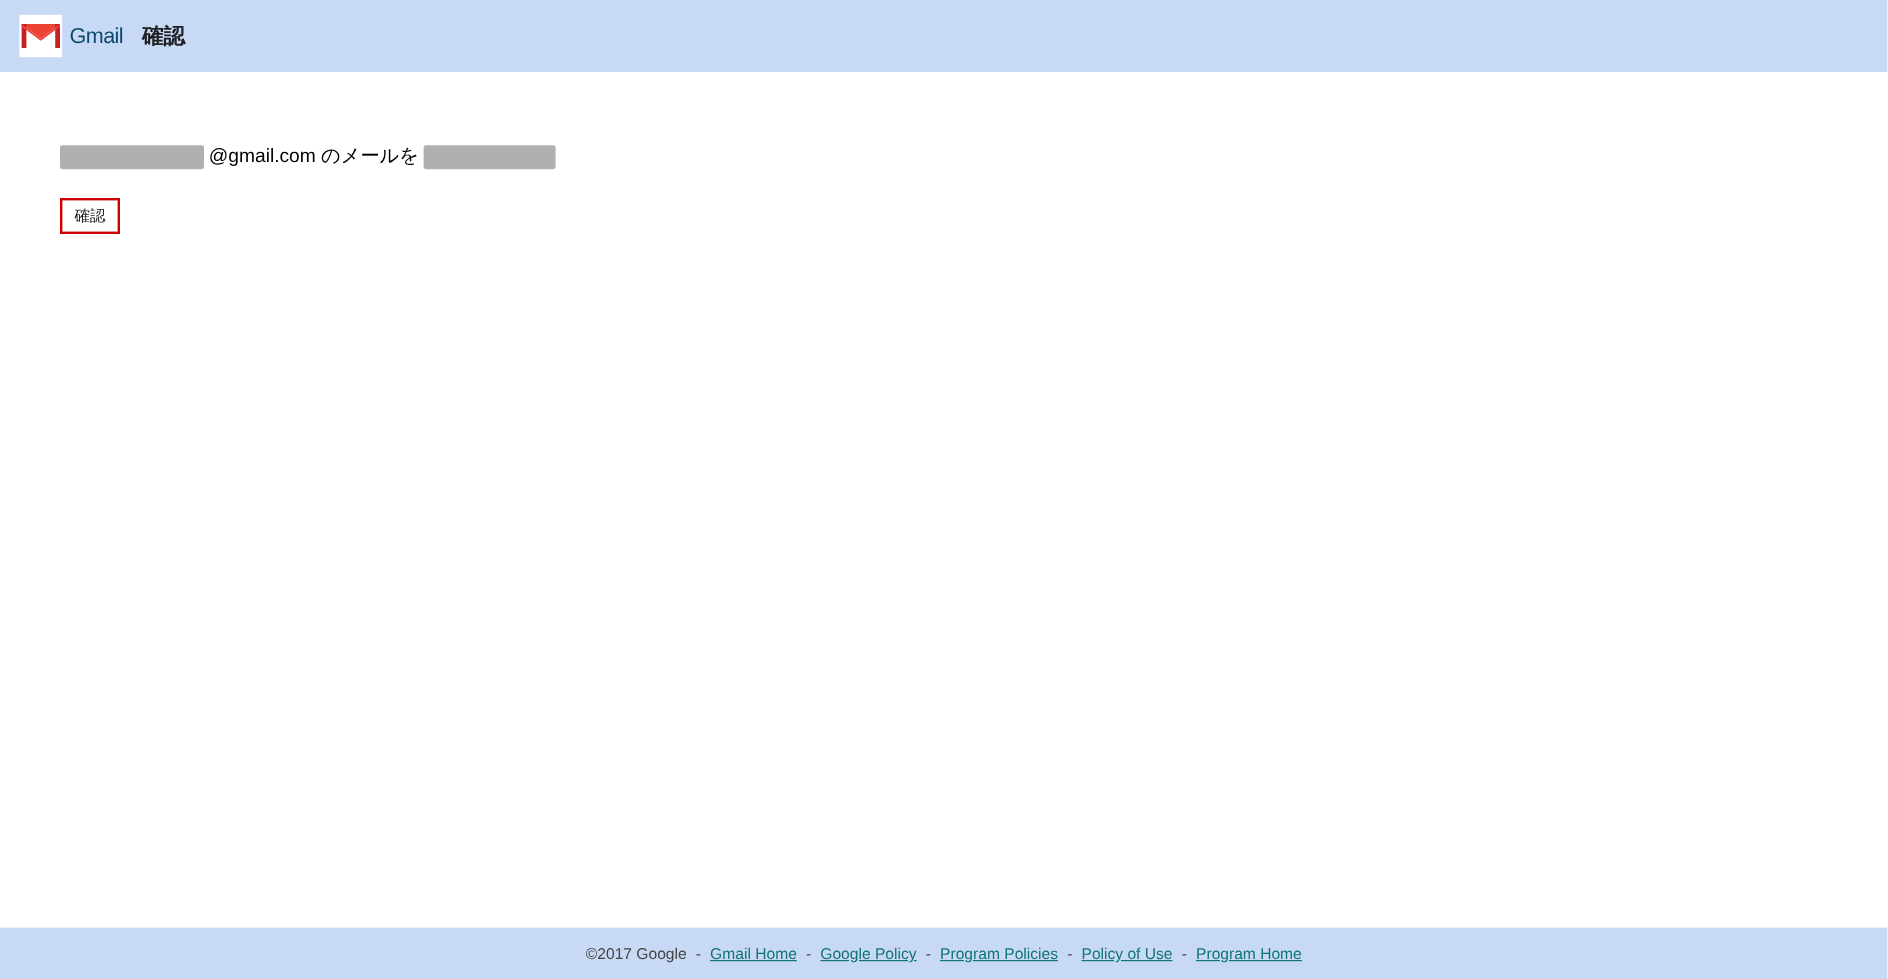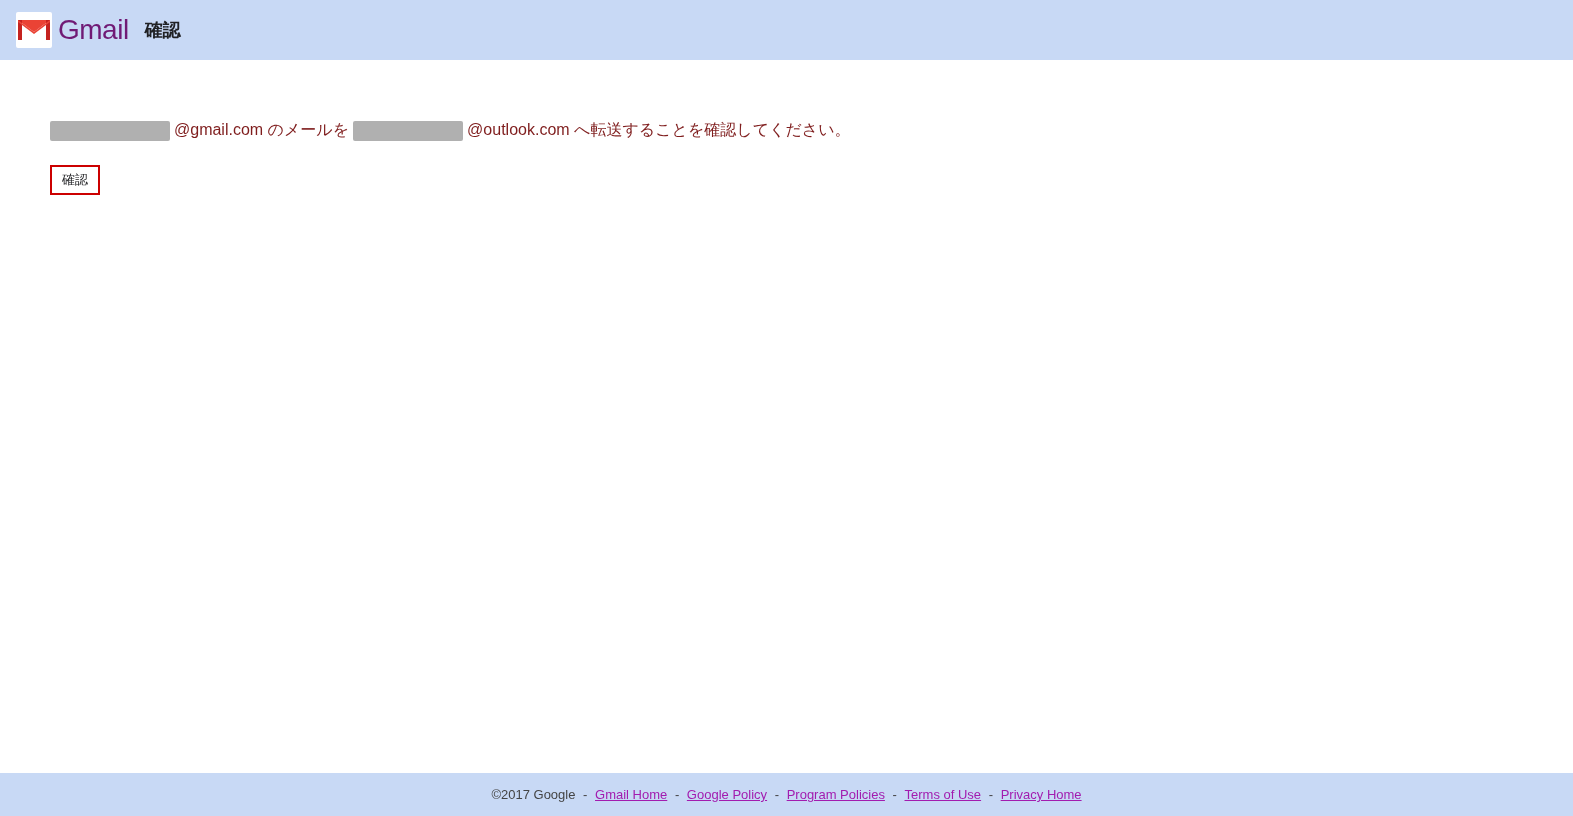--- a/index.html
+++ b/index.html
@@ -31,41 +31,41 @@
       gap: 6px;
       margin-right: 16px;
     }
 
     .gmail-m-icon {
       width: 36px;
       height: 36px;
     }
 
     .gmail-text {
-      font-size: 28px;
-      color: #701a75;
+      font-size: 18px;
+      color: #0c4a6e;
       font-weight: 300;
       letter-spacing: -0.5px;
     }
 
     .header-title {
       font-size: 18px;
       font-weight: bold;
       color: #202124;
     }
 
     
     .main-content {
       flex: 1;
       padding: 60px 50px 40px 50px;
     }
 
     .message-text {
       font-size: 16px;
-      color: #7f1d1d;
+      color: #000000;
       display: flex;
       align-items: center;
       flex-wrap: wrap;
       gap: 4px;
       margin-bottom: 24px;
     }
 
     .redacted-block {
       display: inline-block;
       background-color: #b0b0b0;
@@ -95,21 +95,21 @@
     
     .footer {
       background-color: #c8d9f5;
       padding: 14px 16px;
       text-align: center;
       font-size: 13px;
       color: #444;
     }
 
     .footer a {
-      color: #a21caf;
+      color: #0f766e;
       text-decoration: underline;
     }
 
     .footer-separator {
       color: #444;
       margin: 0 4px;
     }
   </style>
 </head>
 <body>
@@ -129,30 +129,29 @@
     <span class="gmail-text">Gmail</span>
   </div>
   <span class="header-title">確認</span>
 </div>
 
 <div class="main-content">
   <div class="message-text">
     <span class="redacted-block"></span>
     <span>@gmail.com のメールを</span>
     <span class="redacted-block-small"></span>
-    <span>@outlook.com へ転送することを確認してください。</span>
   </div>
   <button class="confirm-button">確認</button>
 </div>
 
 <div class="footer">
   <span>©2017 Google</span>
   <span class="footer-separator"> - </span>
   <a href="#">Gmail Home</a>
   <span class="footer-separator"> - </span>
   <a href="#">Google Policy</a>
   <span class="footer-separator"> - </span>
   <a href="#">Program Policies</a>
   <span class="footer-separator"> - </span>
-  <a href="#">Terms of Use</a>
+  <a href="#">Policy of Use</a>
   <span class="footer-separator"> - </span>
-  <a href="#">Privacy Home</a>
+  <a href="#">Program Home</a>
 </div>
 
 </body></html>

